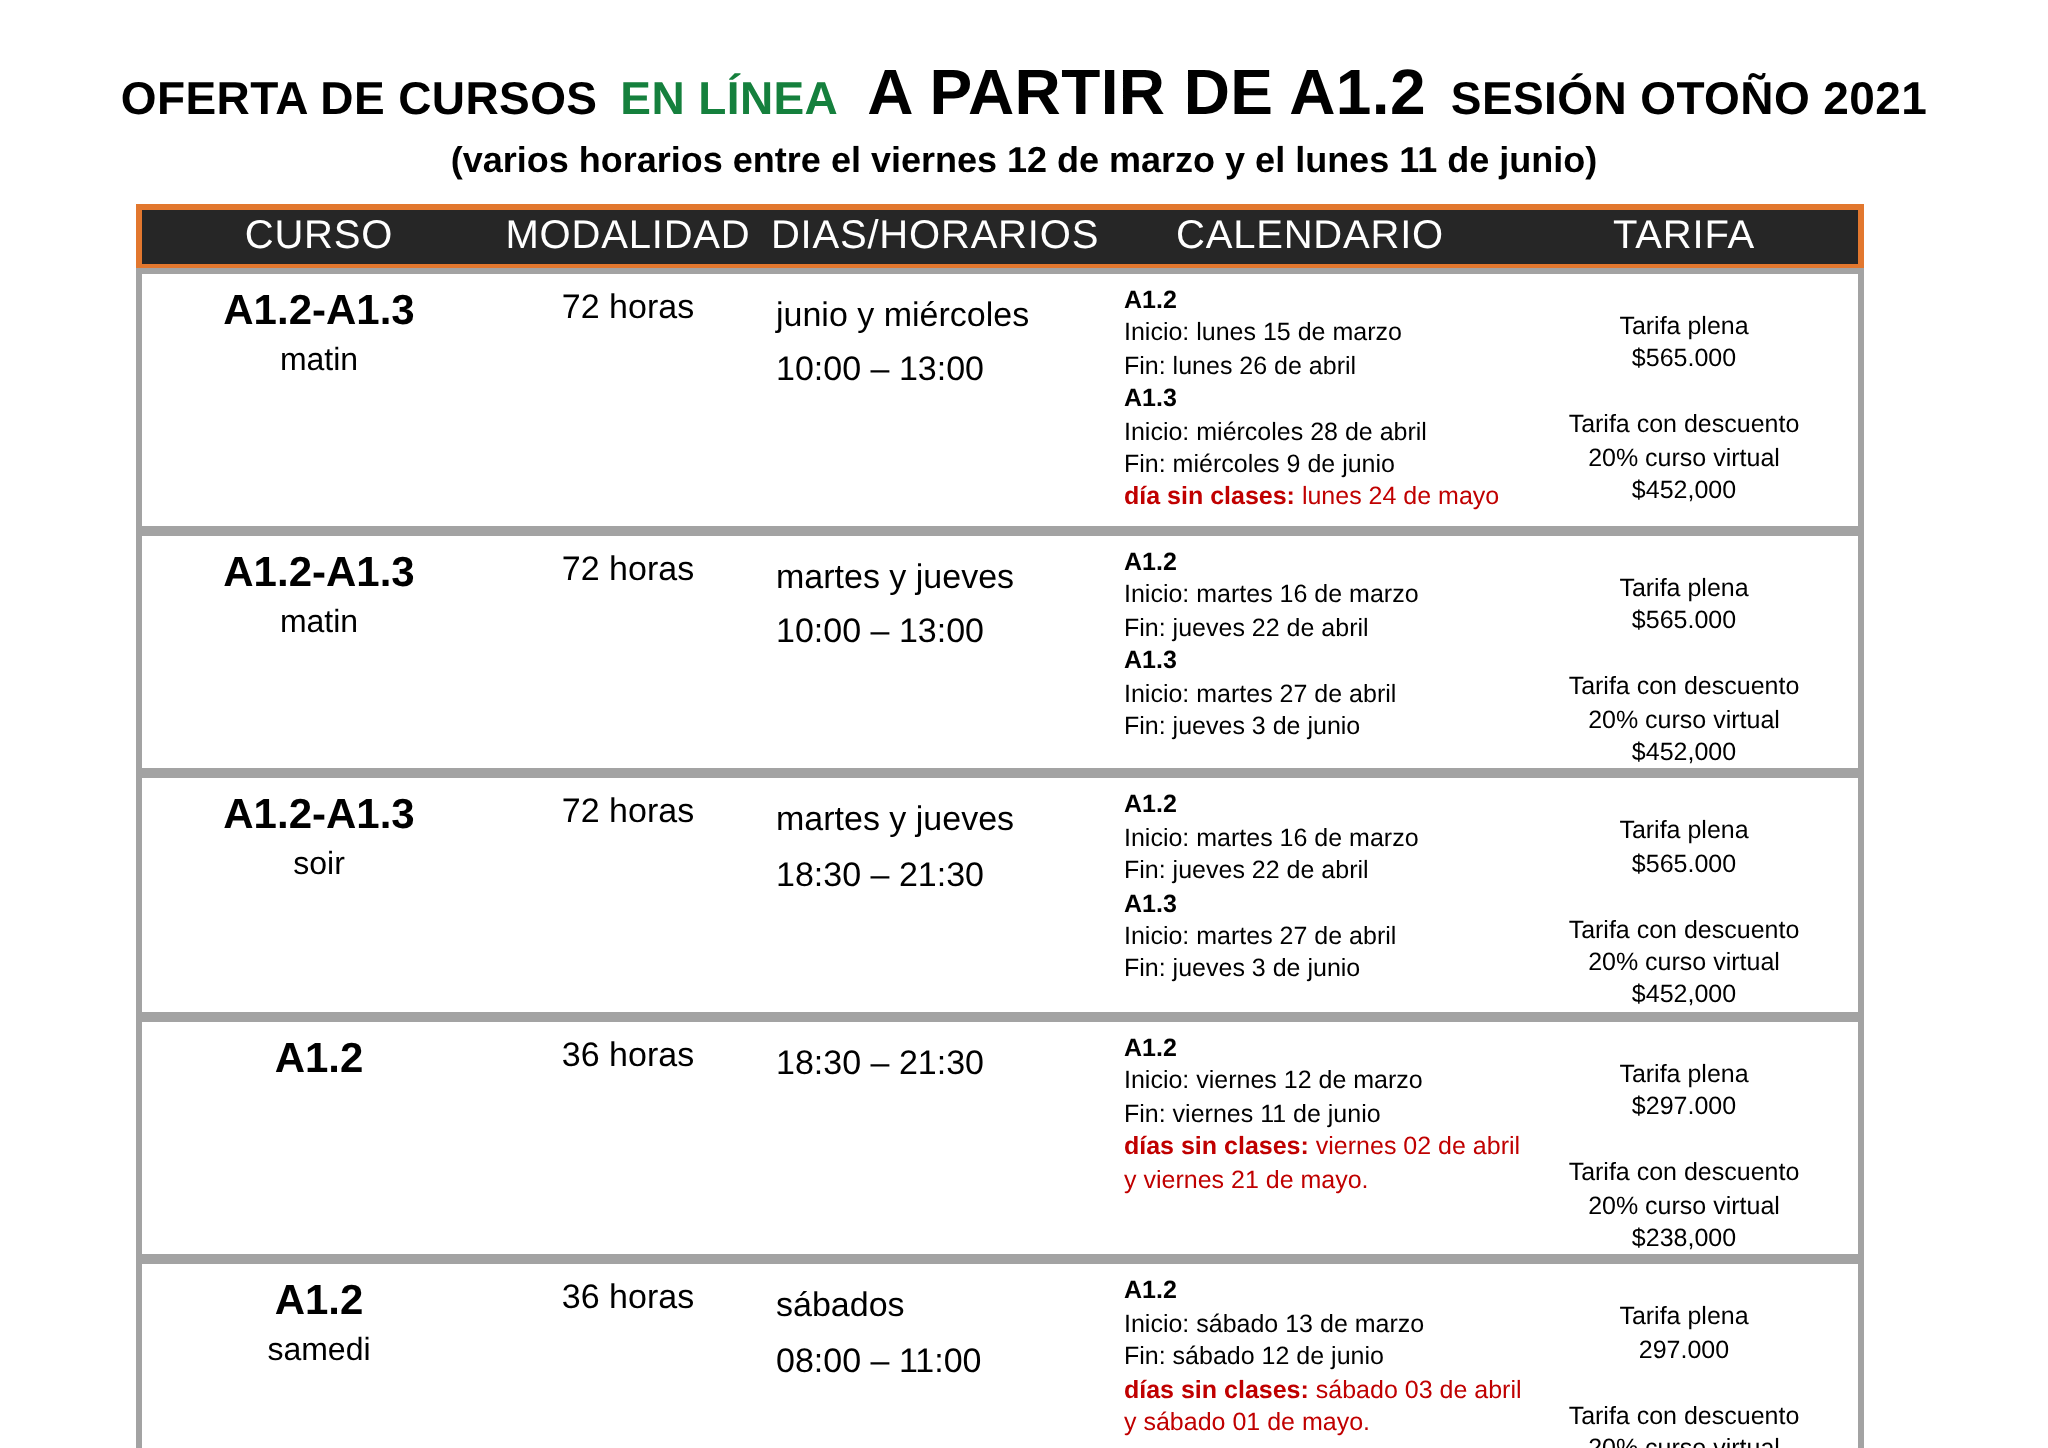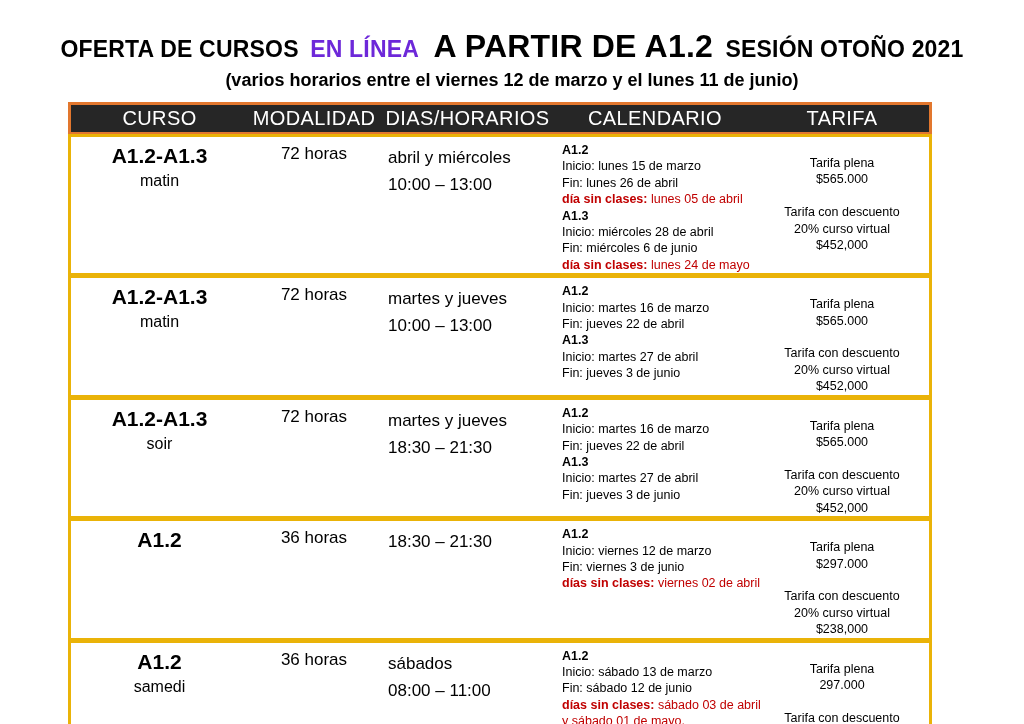--- a/index.html
+++ b/index.html
@@ -4,33 +4,33 @@
 <style>
   html,body { margin:0; padding:0; background:#ffffff; }
   body { width:1024px; height:724px; font-family:"Liberation Sans", sans-serif; color:#000; }
   .page { position:relative; width:1024px; height:724px; overflow:hidden; }
 
   
   .title-block { text-align:center; padding-top:28px; white-space:nowrap; }
   .title-line span { display:inline-block; vertical-align:baseline; }
   .t-md { font-size:23px; font-weight:700; letter-spacing:0.2px; }
   .t-lg { font-size:32px; font-weight:700; letter-spacing:0.2px; margin:0 6px 0 10px; }
-  .t-blue { color:#6d28d9; margin-left:7px; }
+  .t-blue { color:#15803d; margin-left:7px; }
   .t-last { margin-left:2px; }
   .subtitle { font-size:18px; font-weight:700; margin-top:5px; }
 
   
   .table { margin:11px 0 0 68px; width:864px; box-sizing:border-box; }
   .thead { display:flex; align-items:center; box-sizing:border-box; height:33px;
            background:#262626; border:3px solid #E2772E; }
   .hcell { color:#fff; font-size:20px; font-weight:400; text-align:center; letter-spacing:0.4px; box-sizing:border-box; }
   .w-curso { width:177px; } .w-mod { width:132px; } .w-dias { width:175px; }
   .w-cal { width:200px; } .w-tar { width:174px; }
 
-  .row { display:flex; border:3px solid #eab308; box-sizing:border-box; min-height:100px; margin-top:-1px; background:#fff; }
+  .row { display:flex; border:3px solid #a3a3a3; box-sizing:border-box; min-height:100px; margin-top:-1px; background:#fff; }
   .row.tall { min-height:132px; }
   .cell { box-sizing:border-box; }
   .c-curso { width:177px; text-align:center; padding-top:7px; }
   .curso-name { font-size:21px; font-weight:700; }
   .curso-sub { font-size:16px; color:#000000; margin-top:4px; }
   .c-mod { width:132px; text-align:center; font-size:17px; padding-top:7px; }
   .c-dias { width:175px; font-size:17px; padding:7px 0 0 8px; line-height:1.6; }
   .c-cal { width:200px; padding:5px 0 0 7px; font-size:12.5px; line-height:16.4px; }
   .c-tar { width:174px; text-align:center; padding-top:18px; font-size:12.5px; line-height:16.4px; }
   .cal-line { white-space:nowrap; }
@@ -62,31 +62,30 @@
       <div class="hcell w-tar">TARIFA</div>
     </div>
     <div class="tbody">
         <div class="row tall">
           <div class="cell c-curso">
             <div class="curso-name">A1.2-A1.3</div>
             <div class="curso-sub">matin</div>
           </div>
           <div class="cell c-mod">72 horas</div>
           <div class="cell c-dias">
-            <div class="dias-line">abril y miércoles</div>
+            <div class="dias-line">junio y miércoles</div>
             <div class="dias-line">10:00 – 13:00</div>
           </div>
           <div class="cell c-cal">
             <div class="cal-line bold">A1.2</div>
             <div class="cal-line">Inicio: lunes 15 de marzo</div>
             <div class="cal-line">Fin: lunes 26 de abril</div>
-            <div class="cal-line red"><b>día sin clases:</b> lunes 05 de abril</div>
             <div class="cal-line bold">A1.3</div>
             <div class="cal-line">Inicio: miércoles 28 de abril</div>
-            <div class="cal-line">Fin: miércoles 6 de junio</div>
+            <div class="cal-line">Fin: miércoles 9 de junio</div>
             <div class="cal-line red"><b>día sin clases:</b> lunes 24 de mayo</div>
           </div>
           <div class="cell c-tar">
             <div class="tar-line">Tarifa plena</div>
             <div class="tar-line">$565.000</div>
             <div class="tar-line">&nbsp;</div>
             <div class="tar-line">Tarifa con descuento</div>
             <div class="tar-line">20% curso virtual</div>
             <div class="tar-line">$452,000</div>
           </div>
@@ -149,22 +148,23 @@
           <div class="cell c-curso">
             <div class="curso-name">A1.2</div>
           </div>
           <div class="cell c-mod">36 horas</div>
           <div class="cell c-dias">
             <div class="dias-line">18:30 – 21:30</div>
           </div>
           <div class="cell c-cal">
             <div class="cal-line bold">A1.2</div>
             <div class="cal-line">Inicio: viernes 12 de marzo</div>
-            <div class="cal-line">Fin: viernes 3 de junio</div>
+            <div class="cal-line">Fin: viernes 11 de junio</div>
             <div class="cal-line red"><b>días sin clases:</b> viernes 02 de abril</div>
+            <div class="cal-line red">y viernes 21 de mayo.</div>
           </div>
           <div class="cell c-tar">
             <div class="tar-line">Tarifa plena</div>
             <div class="tar-line">$297.000</div>
             <div class="tar-line">&nbsp;</div>
             <div class="tar-line">Tarifa con descuento</div>
             <div class="tar-line">20% curso virtual</div>
             <div class="tar-line">$238,000</div>
           </div>
         </div>

